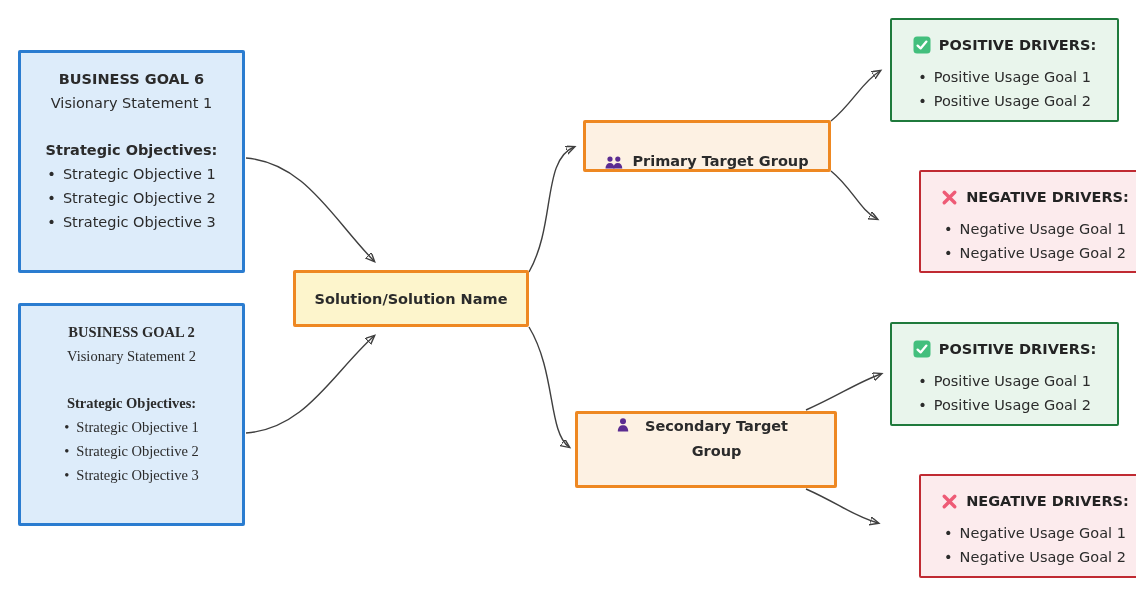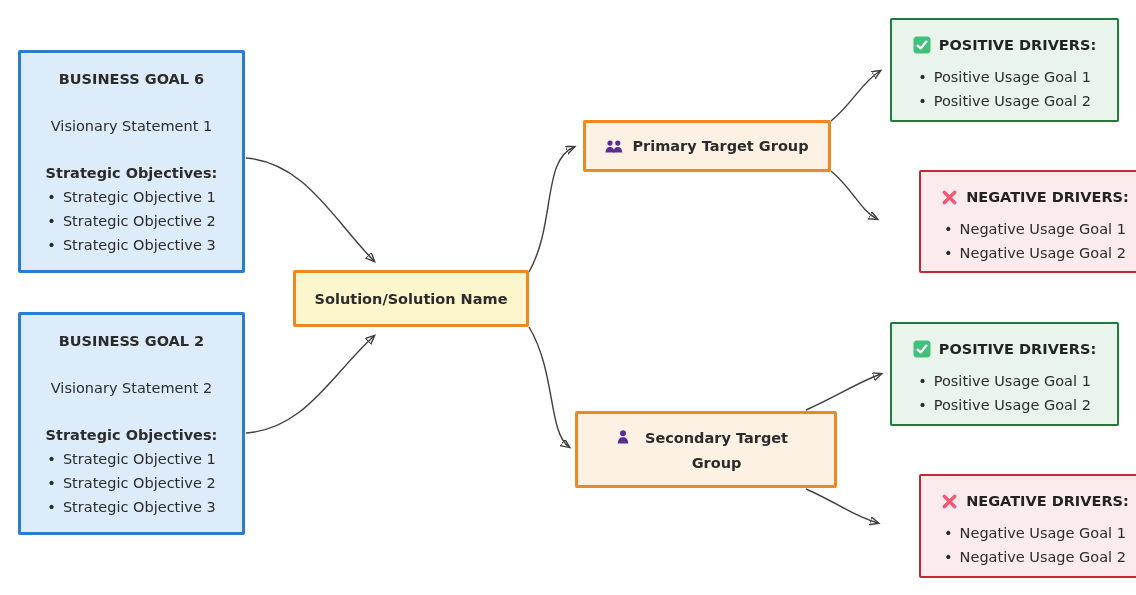--- a/index.html
+++ b/index.html
@@ -10,41 +10,41 @@
   .edges{position:absolute;left:0;top:0;width:1136px;height:595px;z-index:1;}
   .edges path{fill:none;stroke:#3f3f3f;stroke-width:1.4px;}
   .node{position:absolute;box-sizing:border-box;z-index:2;}
 
   
   .goal{
     width:227px;height:223px;background:#ddecfa;border:3px solid #2a7cd0;border-radius:2px;
     display:flex;flex-direction:column;align-items:center;padding-top:14px;
   }
   .goal-title{font-weight:bold;line-height:24px;}
-  .goal-vision{margin-top:23px;line-height:24px;}
+  .goal-vision{line-height:24px;}
   .goal-objlabel{margin-top:23px;font-weight:bold;line-height:24px;text-align:right;}
 
   ul.bullets{list-style:none;margin:0;padding:0;width:fit-content;}
   ul.bullets li{line-height:24px;text-align:left;}
   ul.bullets li::before{content:"•";margin-right:7px;}
 
   
   .product{
     left:293px;top:270px;width:236px;height:57px;background:#fdf5cc;border:3px solid #ee8822;
     display:flex;align-items:center;justify-content:center;font-weight:bold;border-radius:2px;
   }
 
   
   .target{
     background:#fdf1e3;border:3px solid #ee8822;border-radius:2px;
-    display:flex;align-items:center;justify-content:center;font-weight:bold;
+    display:flex;align-items:flex-end;justify-content:center;font-weight:bold;
   }
   .target .icon{margin-right:9px;display:inline-flex;}
   .target-primary{left:583px;top:120px;width:248px;height:52px;}
-  .target-secondary{left:575px;top:411px;width:262px;height:77px;align-items:flex-start;padding-top:12px;}
+  .target-secondary{left:575px;top:411px;width:262px;height:77px;align-items:flex-start;padding-top:0;}
   .target-secondary .icon{margin-top:4px;}
   .target-secondary .tg-label{display:inline-block;max-width:158px;text-align:center;line-height:25px;}
 
   
   .driver{
     border-radius:2px;display:flex;flex-direction:column;align-items:center;padding-top:13px;gap:8px;
   }
   .driver.positive{background:#e9f5ec;border:2.5px solid #1f7a3c;}
   .driver.negative{background:#fcebed;border:2.5px solid #c02a32;margin-left:31px;}
   .driver-title{display:flex;align-items:center;justify-content:center;font-weight:bold;line-height:24px;color:#232323;}
@@ -79,21 +79,21 @@
     <div class="goal-title">BUSINESS GOAL 6</div>
     <div class="goal-vision">Visionary Statement 1</div>
     <div class="goal-objlabel">Strategic Objectives:</div>
     <ul class="bullets">
       <li>Strategic Objective 1</li>
       <li>Strategic Objective 2</li>
       <li>Strategic Objective 3</li>
     </ul>
   </div>
 
-  <div class="node goal" style="left:18px;top:312px;">
+  <div class="node goal" style="left:18px;top:303px;font-family:Liberation Serif, serif;">
     <div class="goal-title">BUSINESS GOAL 2</div>
     <div class="goal-vision">Visionary Statement 2</div>
     <div class="goal-objlabel">Strategic Objectives:</div>
     <ul class="bullets">
       <li>Strategic Objective 1</li>
       <li>Strategic Objective 2</li>
       <li>Strategic Objective 3</li>
     </ul>
   </div>
 

